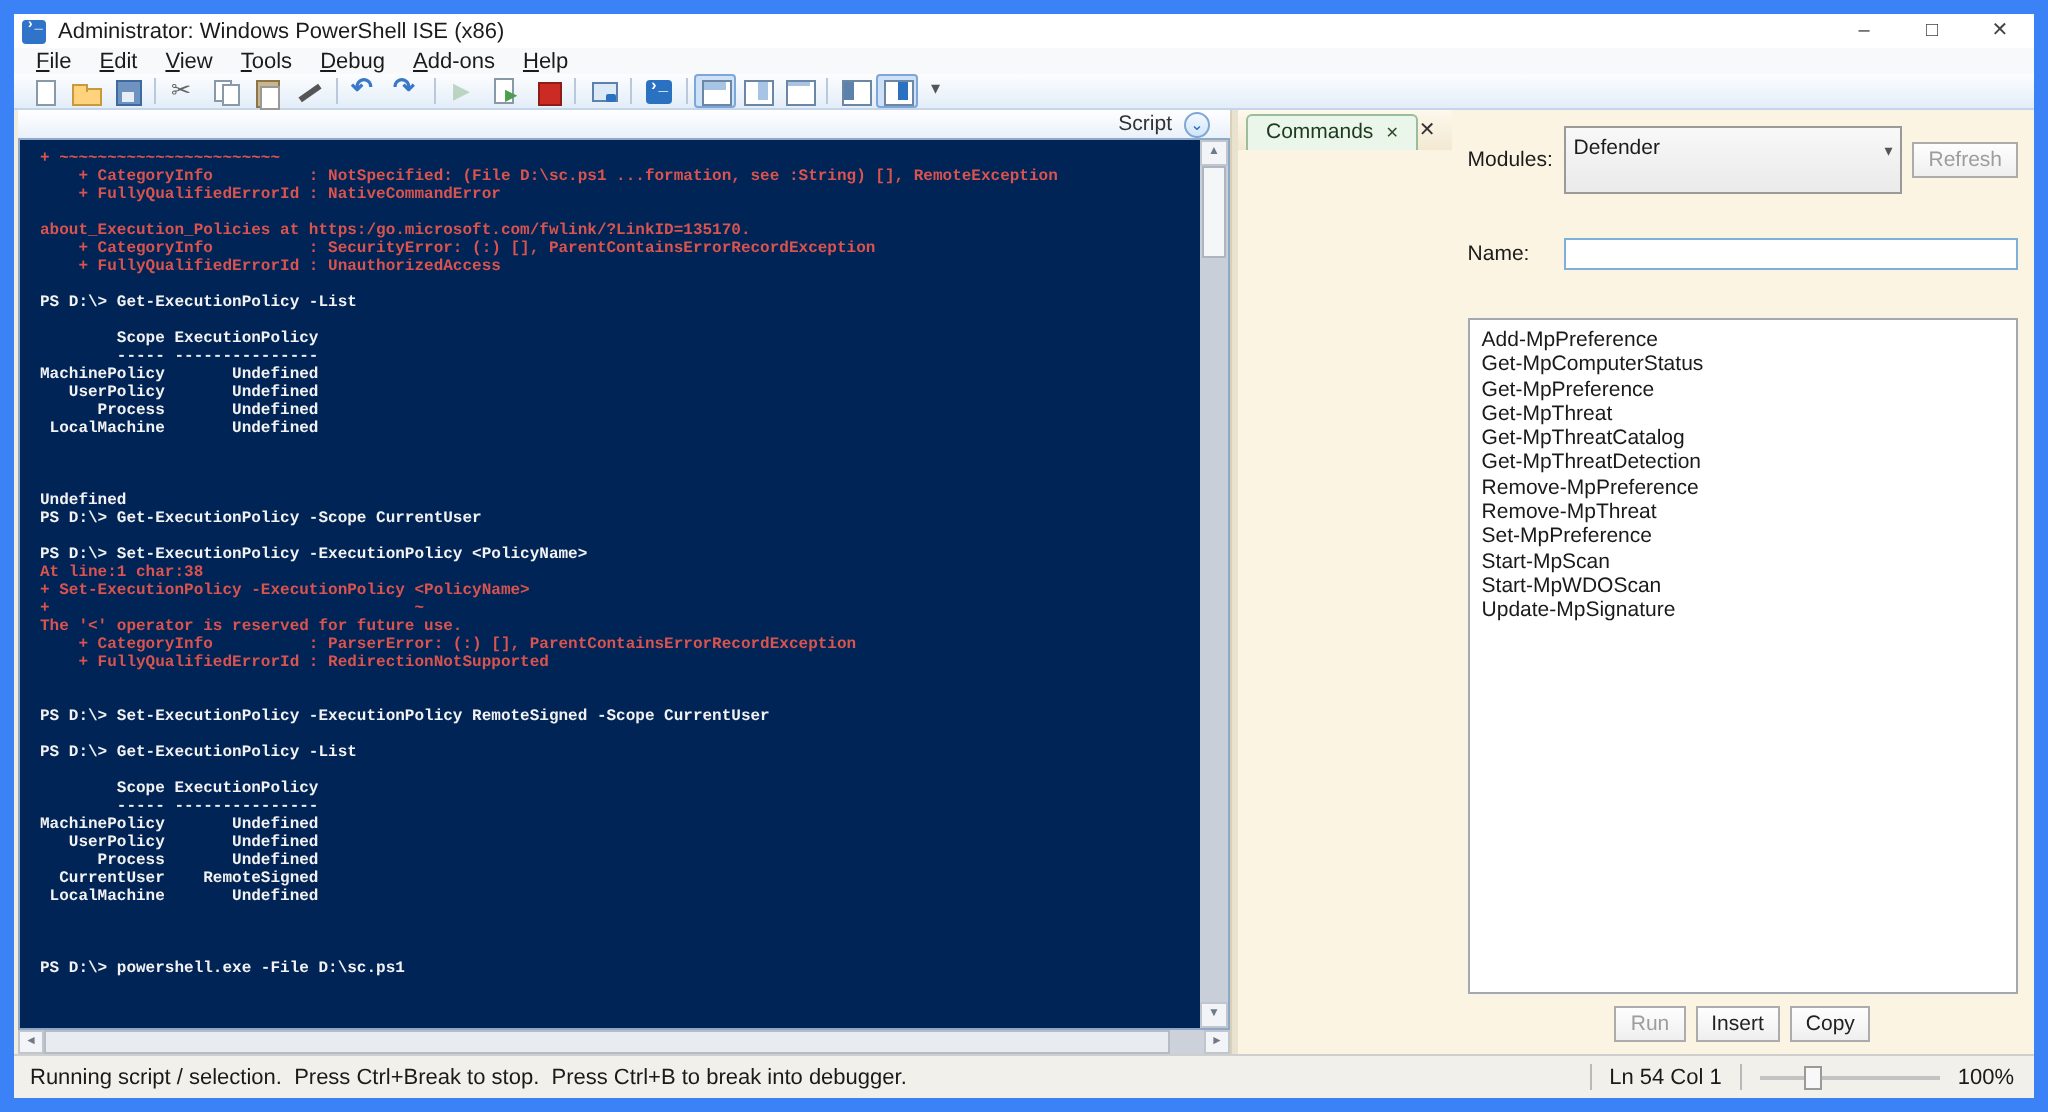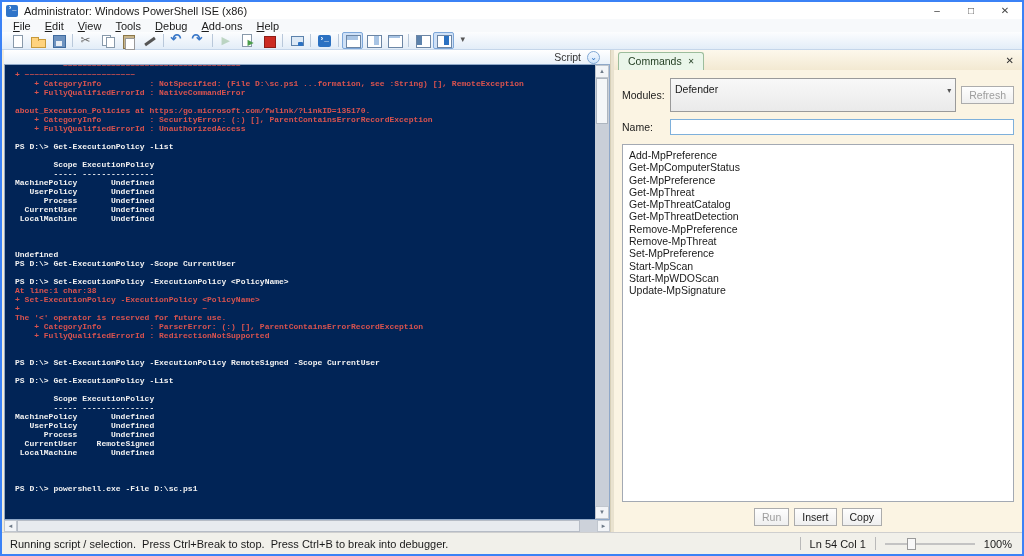--- a/index.html
+++ b/index.html
@@ -1,19 +1,19 @@
 <!DOCTYPE html>
 <html><head>
 <meta charset="utf-8">
 <style>
   * { box-sizing: border-box; margin: 0; padding: 0; }
   html,body { width:1024px; height:556px; overflow:hidden;
     font-family:"Liberation Sans", sans-serif; background:#F3EDDD; }
   .win { width:1024px; height:556px; display:flex; flex-direction:column;
-    border:2px solid #3b82f6; }
+    border:7px solid #3b82f6; }
 
   
   .titlebar { height:17px; background:#FFFFFF; display:flex; align-items:center; padding-left:4px; }
   .appicon { width:12px; height:12px; background:#2F74C9; border-radius:2px; position:relative; flex:0 0 auto; }
   .appicon::after { content:"›_"; position:absolute; left:2px; top:-1px; color:#fff;
     font:bold 7px "Liberation Mono", monospace; }
   .title { font-size:11px; color:#1b1b1b; margin-left:6px; flex:1;
     white-space:nowrap; overflow:hidden; }
   .wctrl { width:34px; text-align:center; font-size:10px; color:#444; cursor:default; line-height:17px; }
 
@@ -84,31 +84,31 @@
   .vthumb { position:absolute; top:0; left:1px; right:1px; height:46px; background:#F4F6F8; border:1px solid #ADB5BF; }
 
   .hscroll { height:12px; display:flex; background:#CDD2DA; }
   .hscroll .sarrow { width:13px; height:12px; line-height:10px; }
   .htrack { flex:1; position:relative; }
   .hthumb { position:absolute; left:0; top:0; bottom:0; width:97%; background:#E8EBEF; border:1px solid #B6BCC6; }
 
   .splitter { width:4px; background:#E9E2CF; border-left:1px solid #D8D0B8; }
 
   
-  .right { flex:1; display:flex; flex-direction:column; background:#FBF4E3; min-height:0; }
+  .right { flex:1; display:flex; background:#FBF4E3; min-height:0; }
   .tabrow { height:20px; display:flex; align-items:flex-end; padding:0 6px 0 4px;
     background:linear-gradient(#FDF8EC,#F3E9D2); }
   .tab { display:flex; align-items:center; gap:6px; background:#EAF6EA; border:1px solid #9CBD9C;
     border-bottom:none; border-radius:3px 3px 0 0; padding:2px 9px 3px 9px; font-size:10.5px; color:#1E3A1E; }
   .tabx { font-size:8px; color:#2E4A2E; }
   .tabrow .spacer { flex:1; }
   .panelx { font-size:10px; color:#333; padding:0 2px 4px 0; }
 
   .pbody { flex:1; display:flex; flex-direction:column; padding:8px 8px 4px 8px; min-height:0; }
-  .prow { display:flex; align-items:center; margin-bottom:7px; }
+  .prow { display:flex; align-items:center; margin-bottom:22px; }
   .prow label { width:48px; font-size:10.5px; color:#1b1b1b; flex:0 0 auto; }
   .select { flex:1; height:18px; background:linear-gradient(#F8F8F8,#EAEAEA); border:1px solid #9A9A9A;
     display:flex; align-items:flex-end; padding:16px 4px; font-size:10.5px; color:#1b1b1b; position:relative; }
   .select .sel-label { flex:1; }
   .selarrow { font-size:8px; color:#555; }
   .btn { font-size:10.5px; color:#222; background:linear-gradient(#FEFEFE,#EFEFEF);
     border:1px solid #ACACAC; padding:2px 7px; }
   .btn.disabled { color:#9D9D9D; }
   .refresh { margin-left:5px; flex:0 0 auto; }
   .nameinput { flex:1; height:16px; border:1px solid #7EB0DB; background:#fff; font-size:11px; padding:0 3px; }
@@ -242,21 +242,20 @@
             <div class="cline err">    + CategoryInfo          : SecurityError: (:) [], ParentContainsErrorRecordException</div>
             <div class="cline err">    + FullyQualifiedErrorId : UnauthorizedAccess</div>
             <div class="cline"></div>
             <div class="cline">PS D:\&gt; Get-ExecutionPolicy -List</div>
             <div class="cline"></div>
             <div class="cline">        Scope ExecutionPolicy</div>
             <div class="cline">        ----- ---------------</div>
             <div class="cline">MachinePolicy       Undefined</div>
             <div class="cline">   UserPolicy       Undefined</div>
             <div class="cline">      Process       Undefined</div>
-            <div class="cline">  CurrentUser       Undefined</div>
             <div class="cline"> LocalMachine       Undefined</div>
             <div class="cline"></div>
             <div class="cline"></div>
             <div class="cline"></div>
             <div class="cline">Undefined</div>
             <div class="cline">PS D:\&gt; Get-ExecutionPolicy -Scope CurrentUser</div>
             <div class="cline"></div>
             <div class="cline">PS D:\&gt; Set-ExecutionPolicy -ExecutionPolicy &lt;PolicyName&gt;</div>
             <div class="cline err">At line:1 char:38</div>
             <div class="cline err">+ Set-ExecutionPolicy -ExecutionPolicy &lt;PolicyName&gt;</div>

